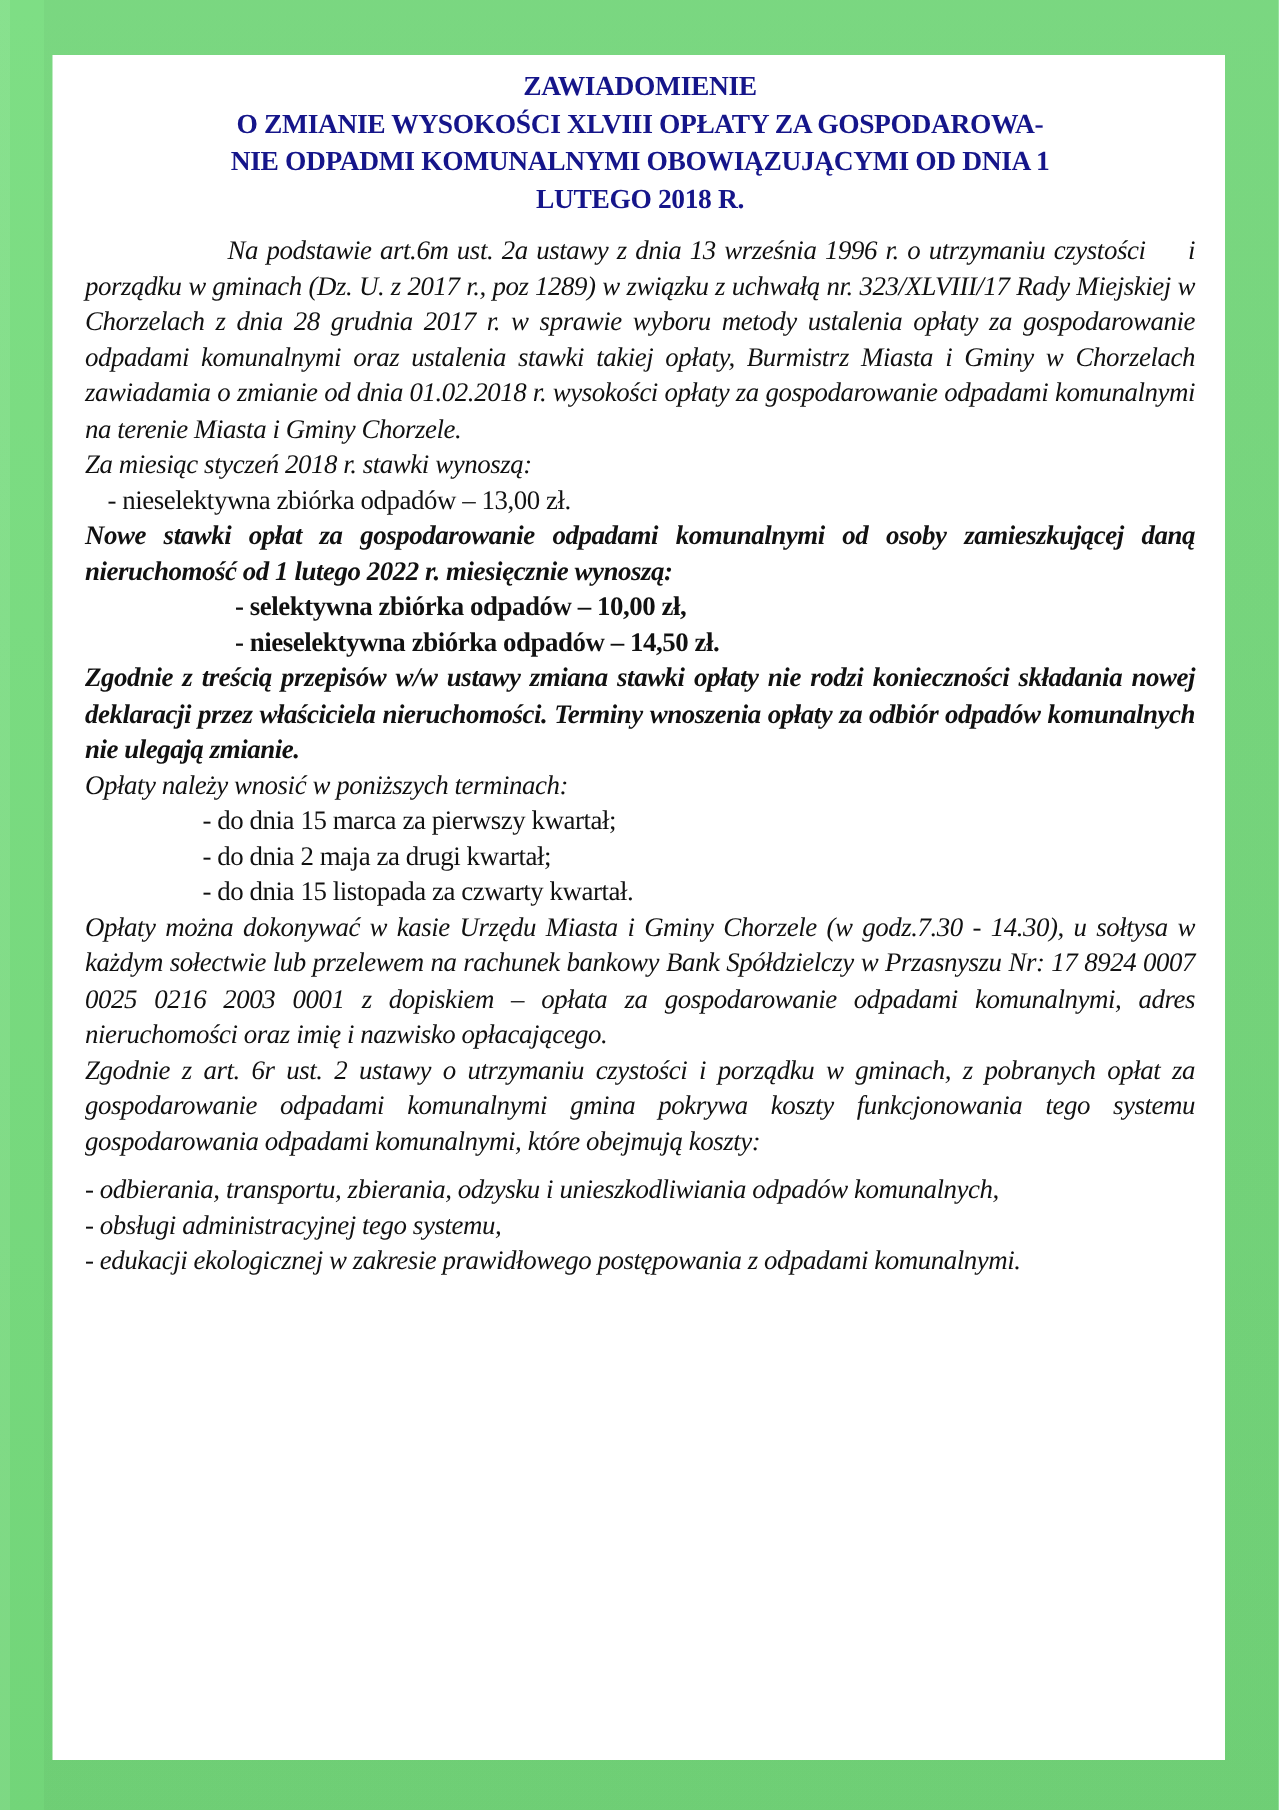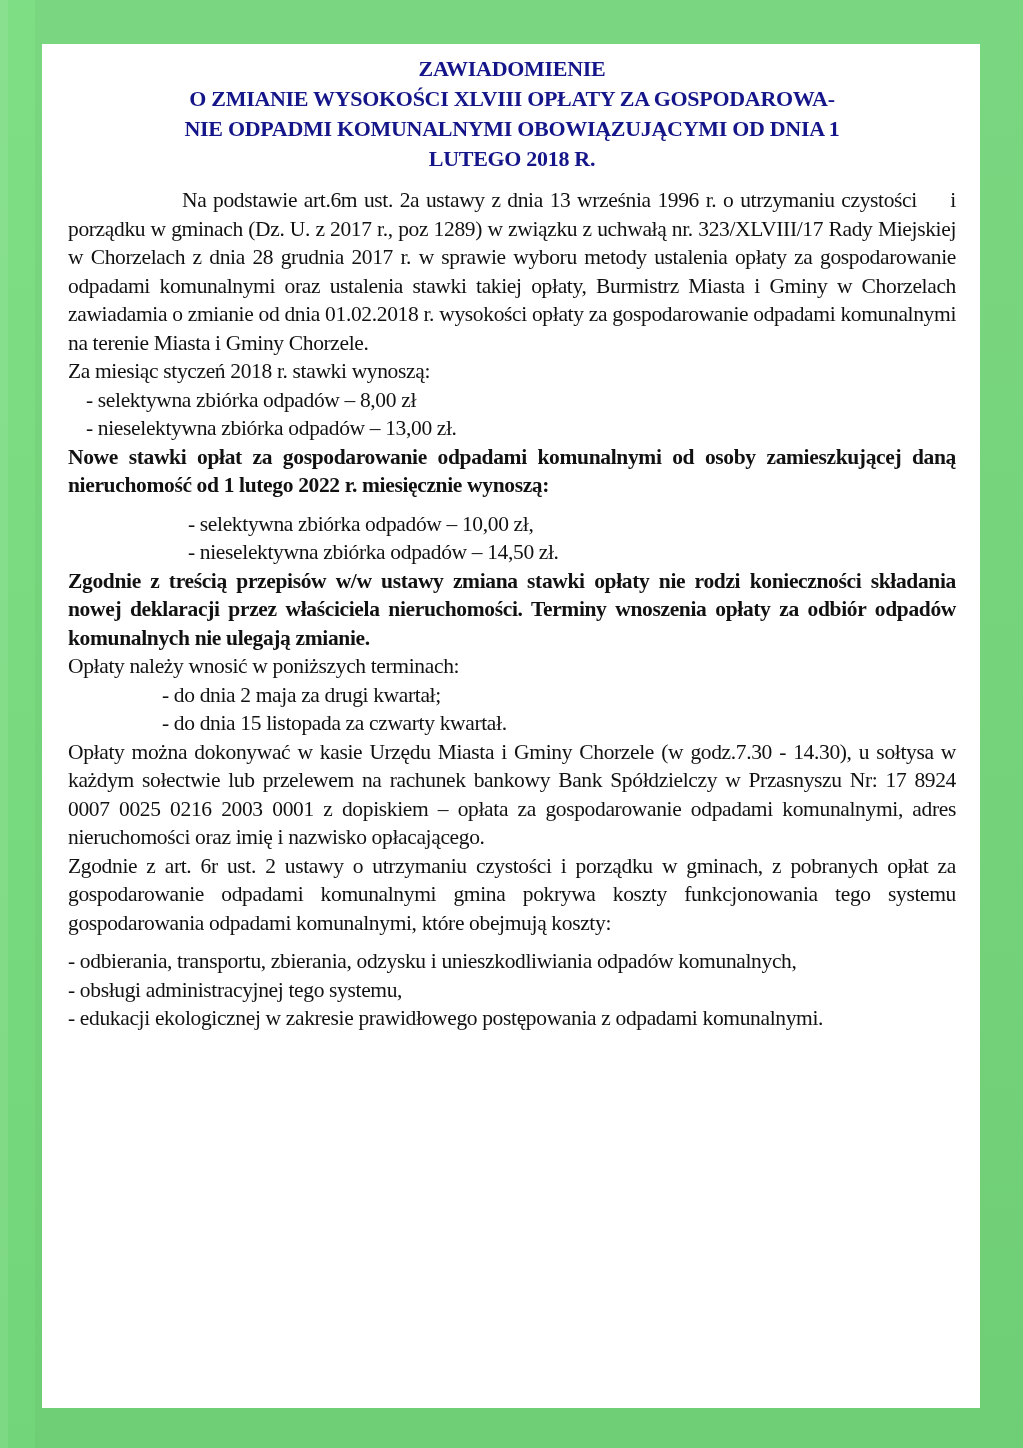--- a/index.html
+++ b/index.html
@@ -34,25 +34,25 @@
     margin: 0 0 12px 0;
     letter-spacing: -0.3px;
   }
   .title div { white-space: nowrap; }
   .body-text {
     font-size: 21.5px;
     line-height: 28.5px;
     text-align: justify;
     letter-spacing: -0.35px;
   }
-  p { margin: 0; }
+  p { margin: 0; font-style: italic; }
   .indent-first { text-indent: 114px; }
   .bold { font-weight: bold; }
   .list-old { padding-left: 18px; }
-  .list-new { padding-left: 120px; font-weight: normal; margin-top: 10px; }
+  .list-new { padding-left: 120px; font-weight: bold; }
   .list-terms { padding-left: 94px; }
   .gap { margin-top: 10px; }
   .line { display: block; }
 </style>
 </head>
 <body>
 
 <div class="frame-shade"></div>
 
 <div class="page">
@@ -61,34 +61,34 @@
     <div>O ZMIANIE WYSOKOŚCI XLVIII OPŁATY ZA GOSPODAROWA-</div>
     <div>NIE ODPADMI KOMUNALNYMI OBOWIĄZUJĄCYMI OD DNIA 1</div>
     <div>LUTEGO 2018 R.</div>
   </div>
 
   <div class="body-text">
     <p class="indent-first">Na podstawie art.6m ust. 2a ustawy z dnia 13 września 1996 r. o utrzymaniu czystości &nbsp;&nbsp;&nbsp; i porządku w gminach (Dz. U. z 2017 r., poz 1289) w związku z uchwałą nr. 323/XLVIII/17 Rady Miejskiej w Chorzelach z dnia 28 grudnia 2017 r. w sprawie wyboru metody ustalenia opłaty za gospodarowanie odpadami komunalnymi oraz ustalenia stawki takiej opłaty, Burmistrz Miasta i Gminy w Chorzelach zawiadamia o zmianie od dnia 01.02.2018 r. wysokości opłaty za gospodarowanie odpadami komunalnymi na terenie Miasta i Gminy Chorzele.</p>
 
     <p>Za miesiąc styczeń 2018 r. stawki wynoszą:</p>
     <div class="list-old">
-      <span class="line">-  selektywna zbiórka odpadów – 8,00 zł</span>
       <span class="line">-  nieselektywna zbiórka odpadów – 13,00 zł.</span>
     </div>
 
     <p class="bold">Nowe stawki opłat za gospodarowanie odpadami komunalnymi od osoby zamieszkującej daną nieruchomość od  1 lutego 2022 r. miesięcznie wynoszą:</p>
     <div class="list-new">
       <span class="line">- selektywna zbiórka odpadów – 10,00 zł,</span>
       <span class="line">- nieselektywna zbiórka odpadów – 14,50 zł.</span>
     </div>
 
     <p class="bold">Zgodnie z treścią przepisów w/w ustawy zmiana stawki opłaty nie rodzi konieczności składania nowej deklaracji przez właściciela nieruchomości. Terminy wnoszenia opłaty za odbiór odpadów komunalnych nie ulegają zmianie.</p>
 
     <p>Opłaty należy wnosić w poniższych terminach:</p>
     <div class="list-terms">
+      <span class="line">- do dnia 15 marca za pierwszy kwartał;</span>
       <span class="line">- do dnia 2 maja za drugi kwartał;</span>
       <span class="line">- do dnia 15 listopada za czwarty kwartał.</span>
     </div>
 
     <p>Opłaty można dokonywać w kasie Urzędu Miasta i Gminy Chorzele (w godz.7.30 - 14.30), u sołtysa w każdym sołectwie lub przelewem na rachunek bankowy Bank Spółdzielczy w Przasnyszu Nr: 17 8924 0007 0025 0216 2003 0001 z dopiskiem – opłata za gospodarowanie odpadami komunalnymi, adres nieruchomości oraz imię i nazwisko opłacającego.</p>
 
     <p>Zgodnie z art. 6r ust. 2 ustawy o utrzymaniu czystości i porządku w gminach, z pobranych opłat za gospodarowanie odpadami komunalnymi gmina pokrywa koszty funkcjonowania tego systemu gospodarowania odpadami komunalnymi, które obejmują koszty:</p>
     <div class="gap">
       <p>- odbierania, transportu, zbierania, odzysku i unieszkodliwiania odpadów komunalnych,</p>
       <p>- obsługi administracyjnej tego systemu,</p>

